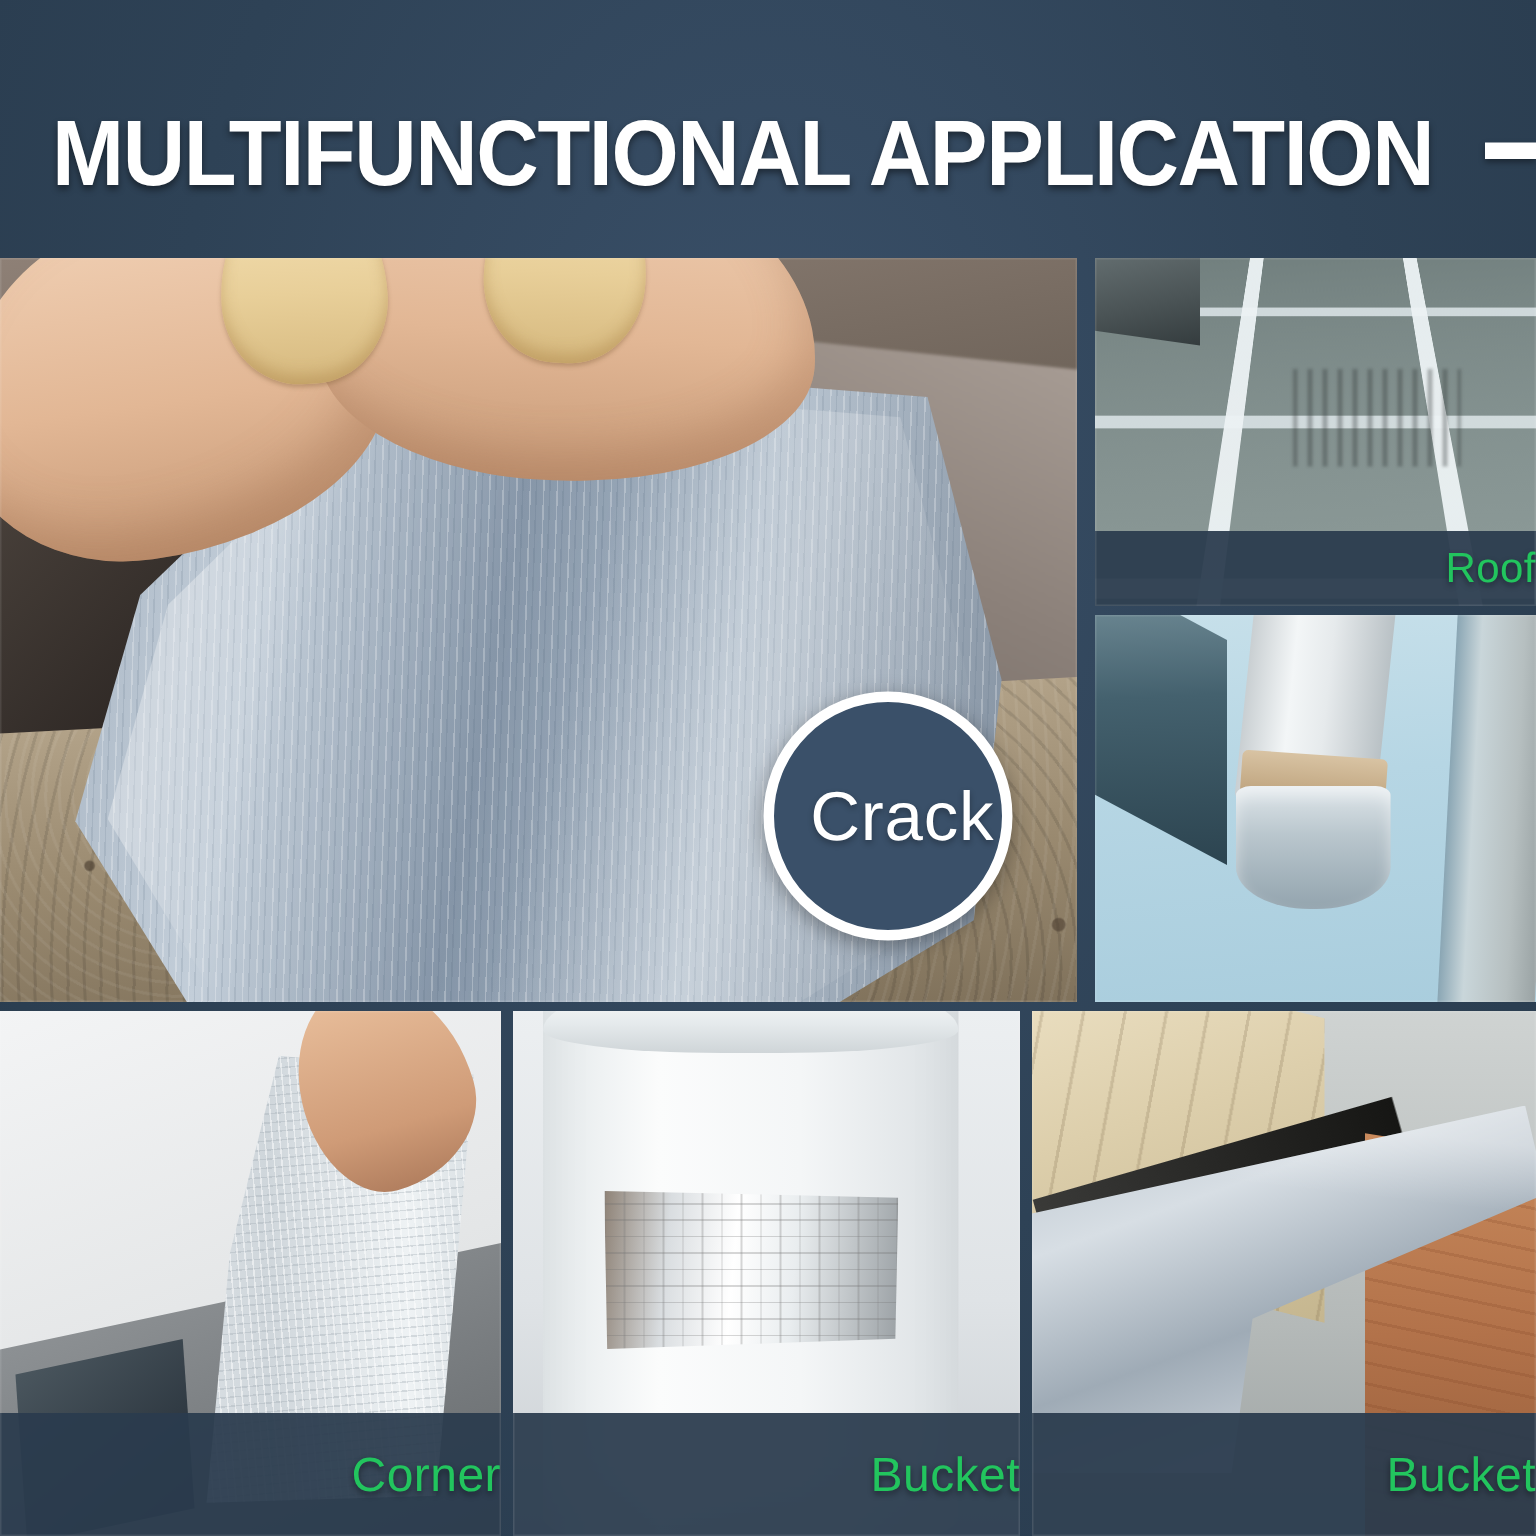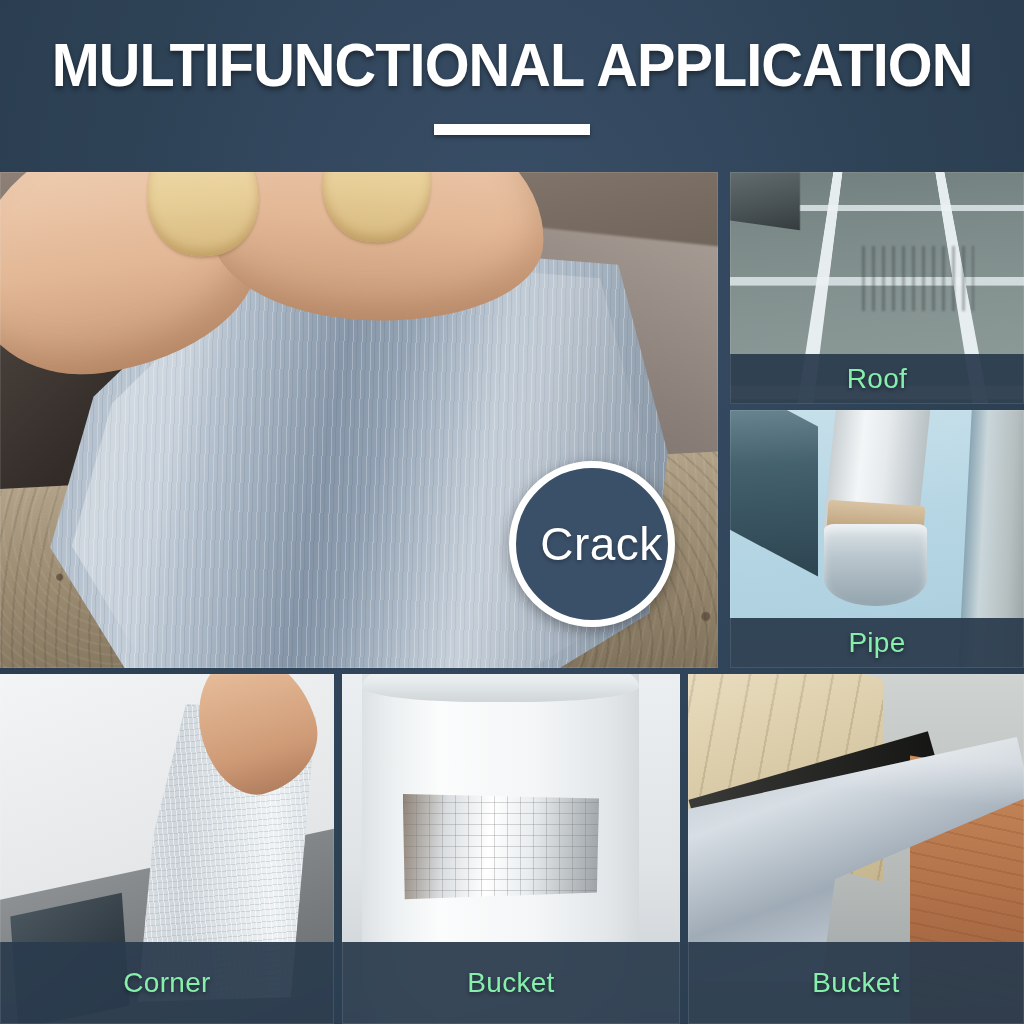--- a/index.html
+++ b/index.html
@@ -13,21 +13,21 @@
     position:relative;
     width:1024px;height:1024px;
     background:
       radial-gradient(ellipse at 50% 30%, #3a5069 0%, #2e4256 55%, #283a4c 100%);
     overflow:hidden;
   }
 
   
   .header{
     position:absolute;left:0;top:0;width:1024px;height:172px;
-    display:flex;flex-direction:column;align-items:center;justify-content:flex-start;
+    display:flex;flex-direction:row;align-items:center;justify-content:flex-start;
   }
   .title{
     margin:0;
     margin-top:34px;
     color:#ffffff;
     font-size:62px;
     line-height:1;
     font-weight:bold;
     letter-spacing:-1px;
     text-align:center;
@@ -298,29 +298,29 @@
     background:
       repeating-linear-gradient(3deg, rgba(120,60,30,.18) 0 2px, rgba(255,255,255,0) 2px 14px),
       linear-gradient(170deg,#c98a5c 0%,#b2724a 45%,#8e5836 100%);
     transform:skewY(9deg);
   }
 
   
   .label{
     position:absolute;left:0;right:0;bottom:0;
     background:rgba(42,60,78,.94);
-    color:#86efac;
-    text-align:center;
+    color:#22c55e;
+    text-align:right;
     font-size:30px;
     letter-spacing:.3px;
     text-shadow:0 2px 4px rgba(0,0,0,.45);
     z-index:4;
   }
   .label-right{height:50px;line-height:50px;font-size:28px;}
-  .label-bottom{height:82px;line-height:82px;font-size:28px;}
+  .label-bottom{height:82px;line-height:82px;font-size:32px;}
   .overlay-edge{
     position:absolute;inset:0;pointer-events:none;
     box-shadow:inset 0 0 0 1px rgba(255,255,255,.10);
     z-index:5;
   }
 </style>
 </head>
 <body>
 
 <div class="poster">
@@ -361,21 +361,20 @@
 
     <div class="panel p-pipe">
       <div class="scene">
         <div class="pipe-bg"></div>
         <div class="pipe-frame"></div>
         <div class="pipe-wall-r"></div>
         <div class="pipe-tube"></div>
         <div class="pipe-wood"></div>
         <div class="pipe-collar"></div>
       </div>
-      <div class="label label-right">Pipe</div>
       <div class="overlay-edge"></div>
     </div>
 
     <div class="panel p-corner">
       <div class="scene">
         <div class="corner-wall"></div>
         <div class="corner-floor"></div>
         <div class="corner-skirt"></div>
         <div class="corner-tape"></div>
         <div class="corner-hand"></div>

